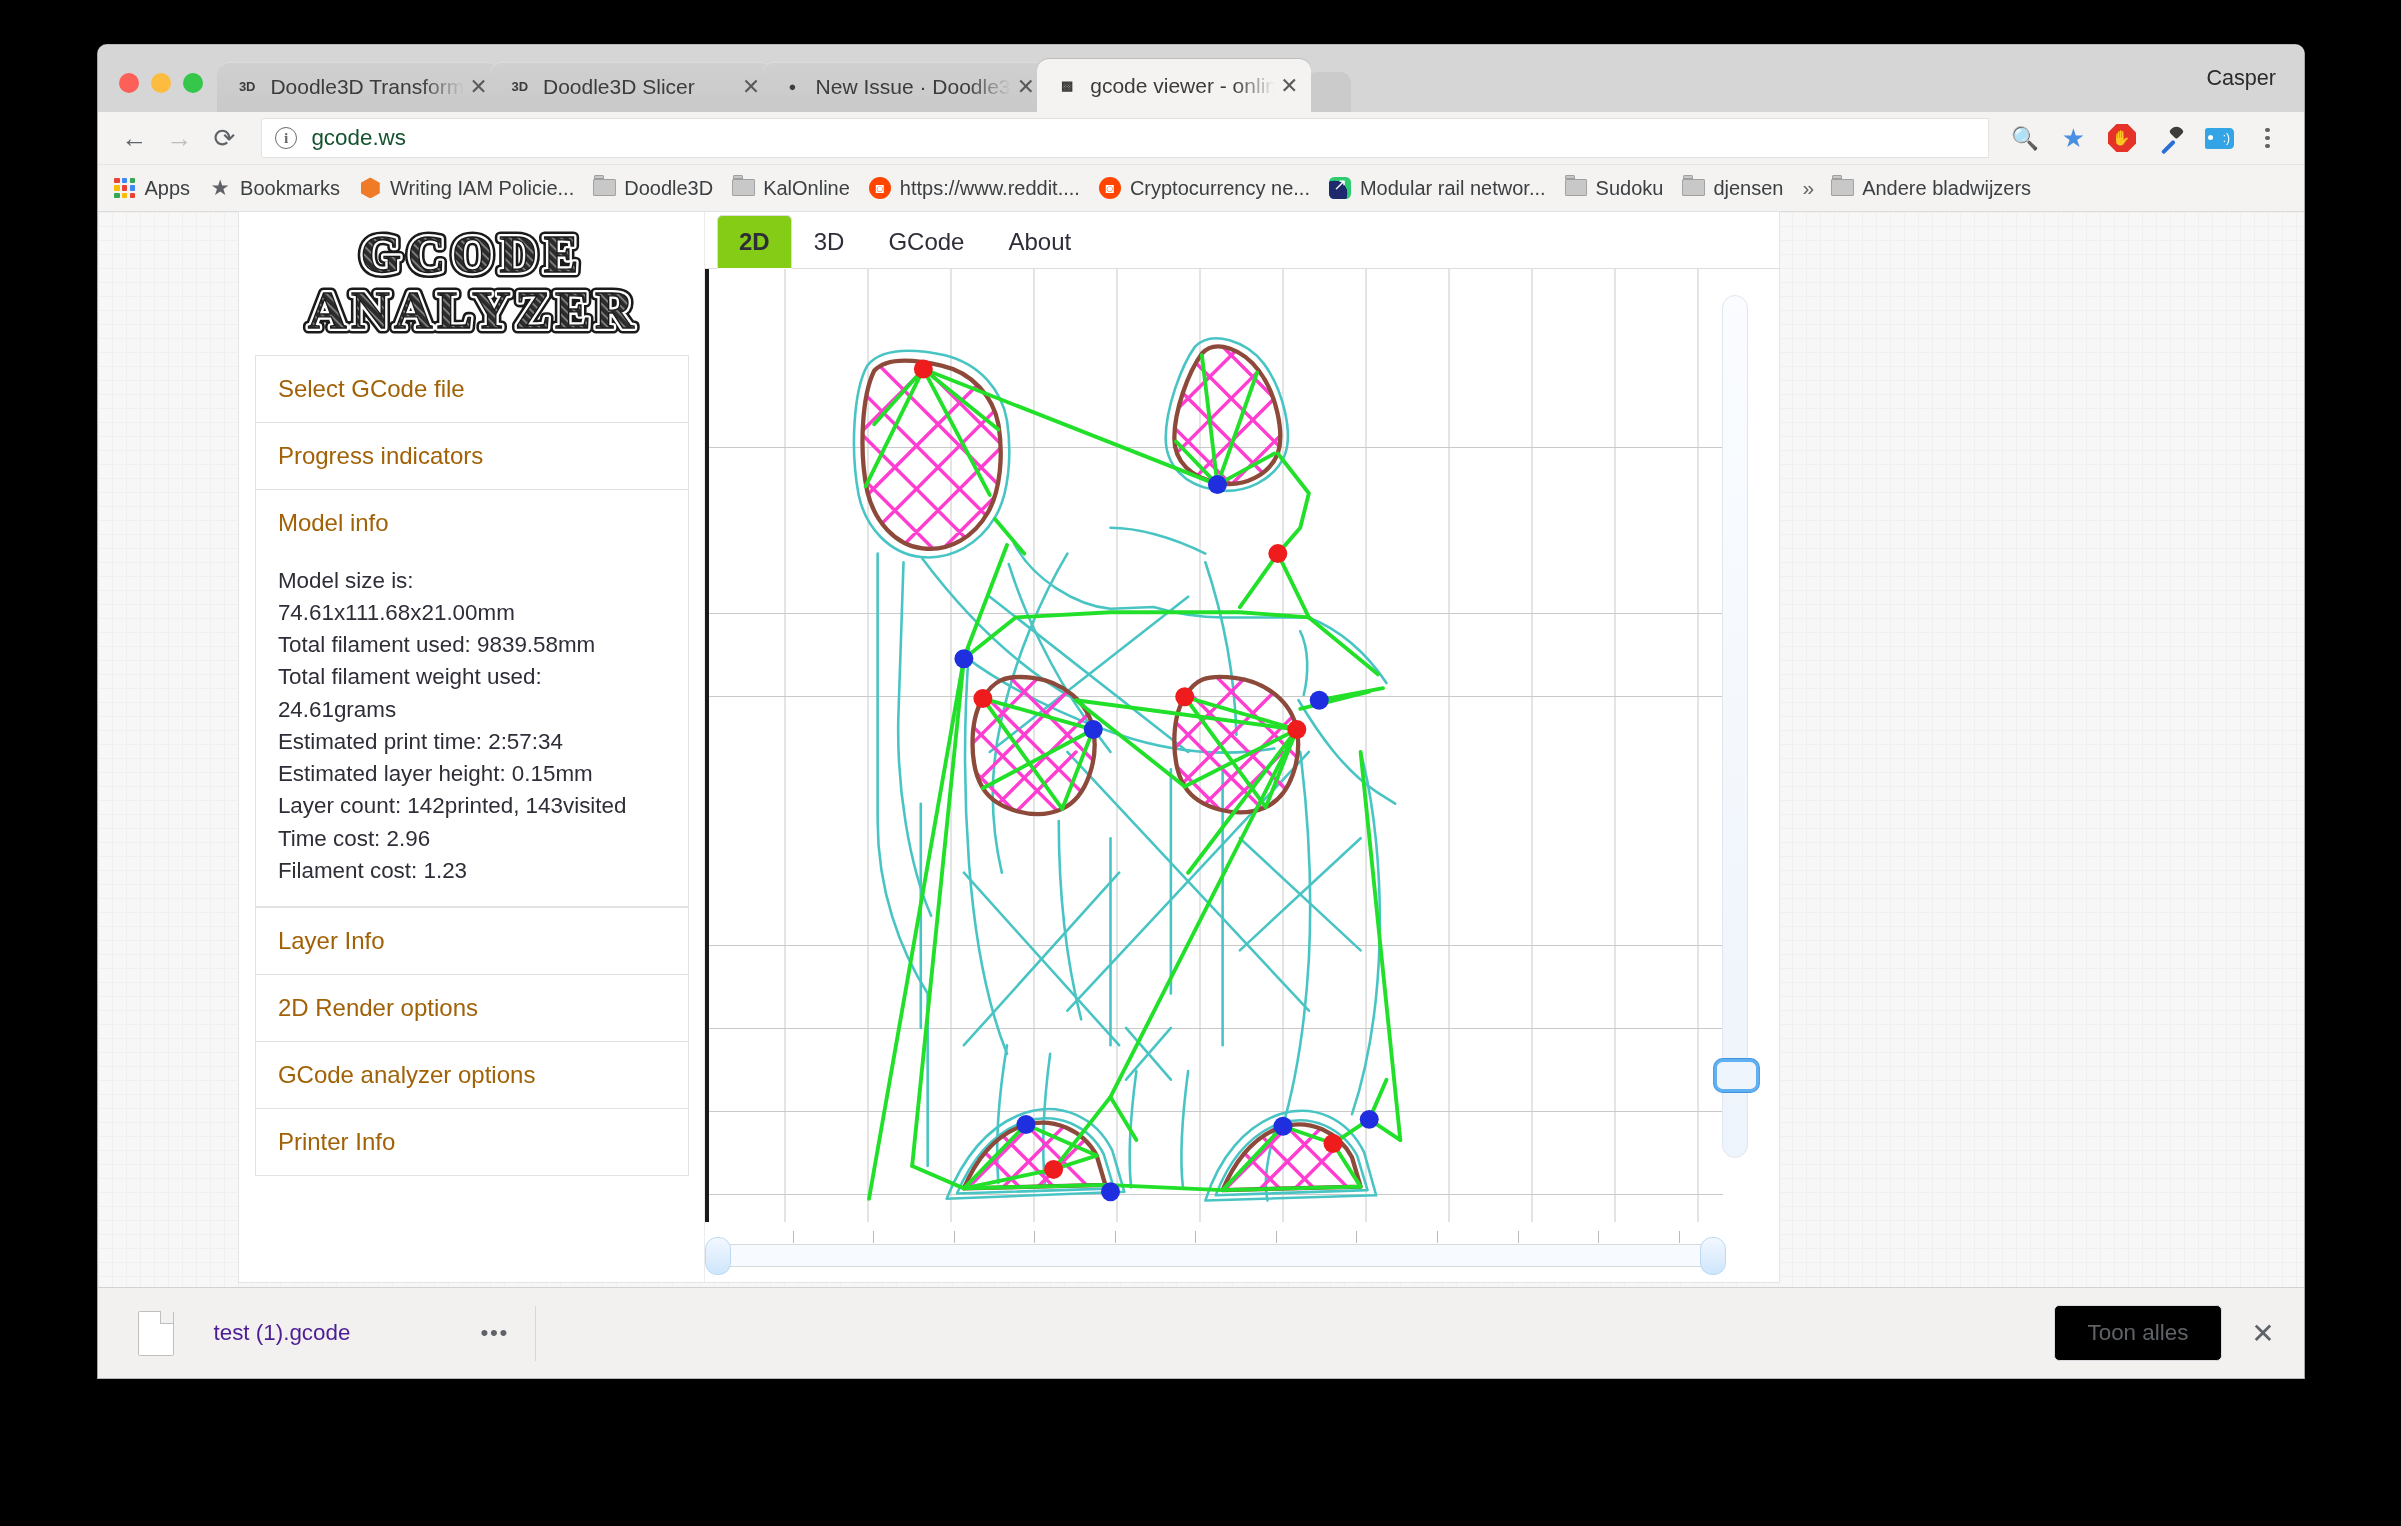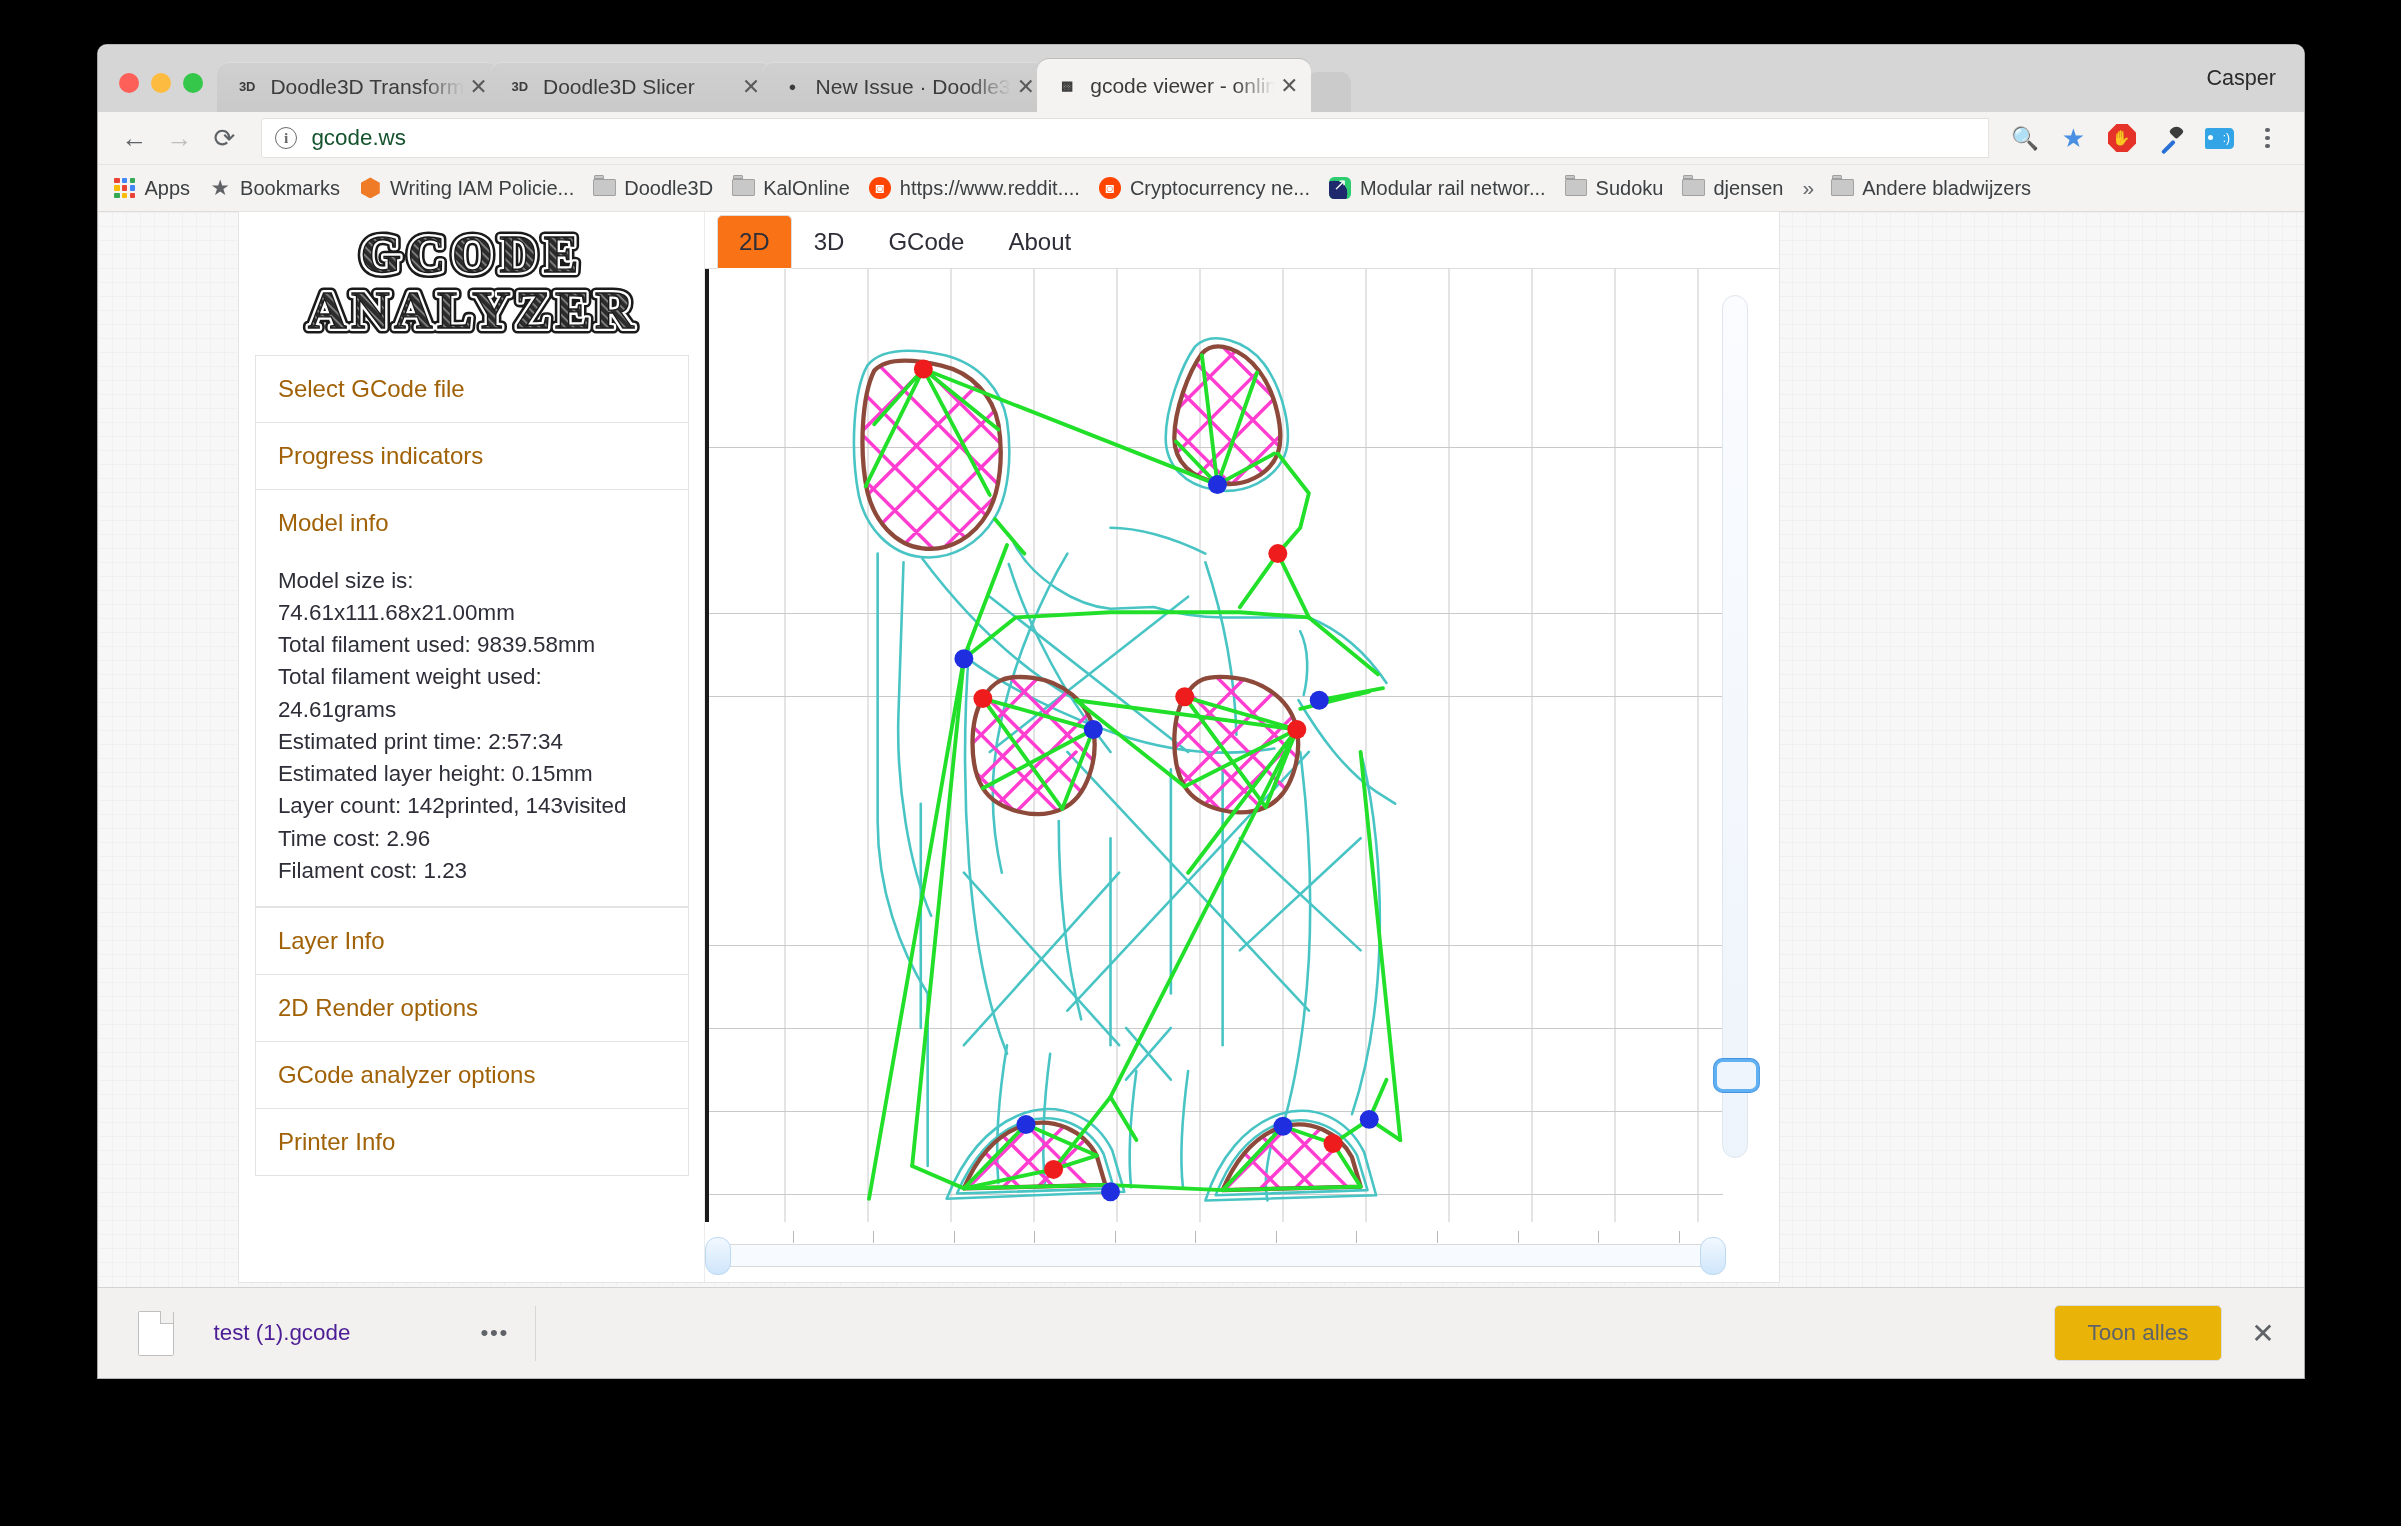--- a/index.html
+++ b/index.html
@@ -279,21 +279,22 @@
   }
   .vtab {
     font-size: 24px; color: #2e2e38;
     padding: 12px 21px;
     border: 0.9px solid transparent;
     border-radius: 5.2px 5.2px 0 0;
     position: relative; top: 0.9px;
   }
   .vtab.on {
     border-color: #ddd; border-bottom-color: #fff;
-    background: #f97316;
+    background: #84cc16;
+    font-weight: bold;
   }
   #canvas-wrap {
     position: absolute;
     left: 0; top: 57px; right: 0; bottom: 0;
     overflow: hidden;
   }
   #grid {
     position: absolute;
     left: 0; top: 0; width: 1018px; height: 953px;
     background-image:
@@ -375,21 +376,21 @@
     content:""; position:absolute; right:-0.9px; top:-0.9px;
     width:12px;height:12px;background:#f2f1ef;
     border-left:0.9px solid #bfbfbf; border-bottom:0.9px solid #bfbfbf;
   }
   #dl-name { font-size: 22.4px; color: #4c1d95; flex:1; }
   #dl-menu { color:#5f6368; font-size:22.4px; letter-spacing:1.7px; padding-right:26px; }
   #dl-right { margin-left: auto; display:flex; align-items:center; gap: 29px; }
   #show-all {
     font-size: 22.4px; color:#5f6368;
     border:0.9px solid #dadce0; border-radius:5.2px;
-    padding: 14px 33px; background:#eab308;
+    padding: 14px 33px; background:#000000;
   }
   #dl-close { font-size: 28px; color:#5f6368; padding-right: 5.2px; }
 </style>
 </head>
 <body>
 
 <div id="window">
 
   <div id="tabstrip">
     <div class="traffic">

